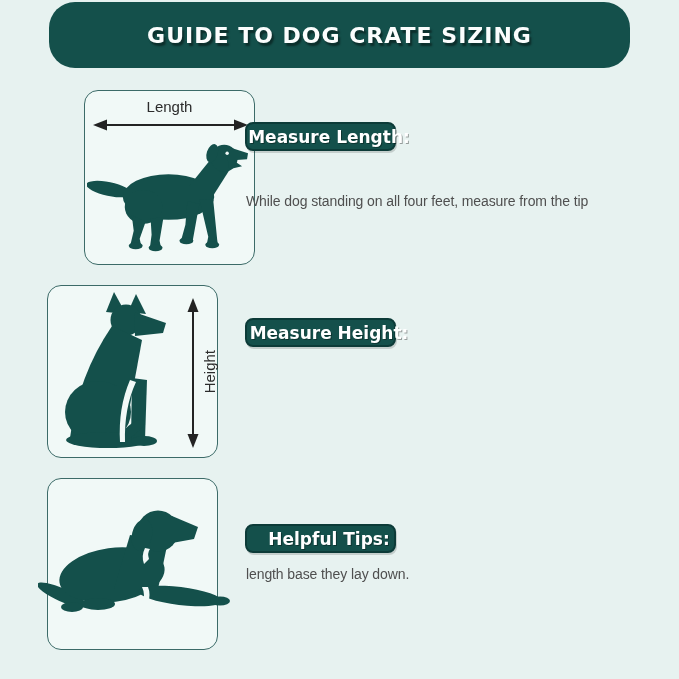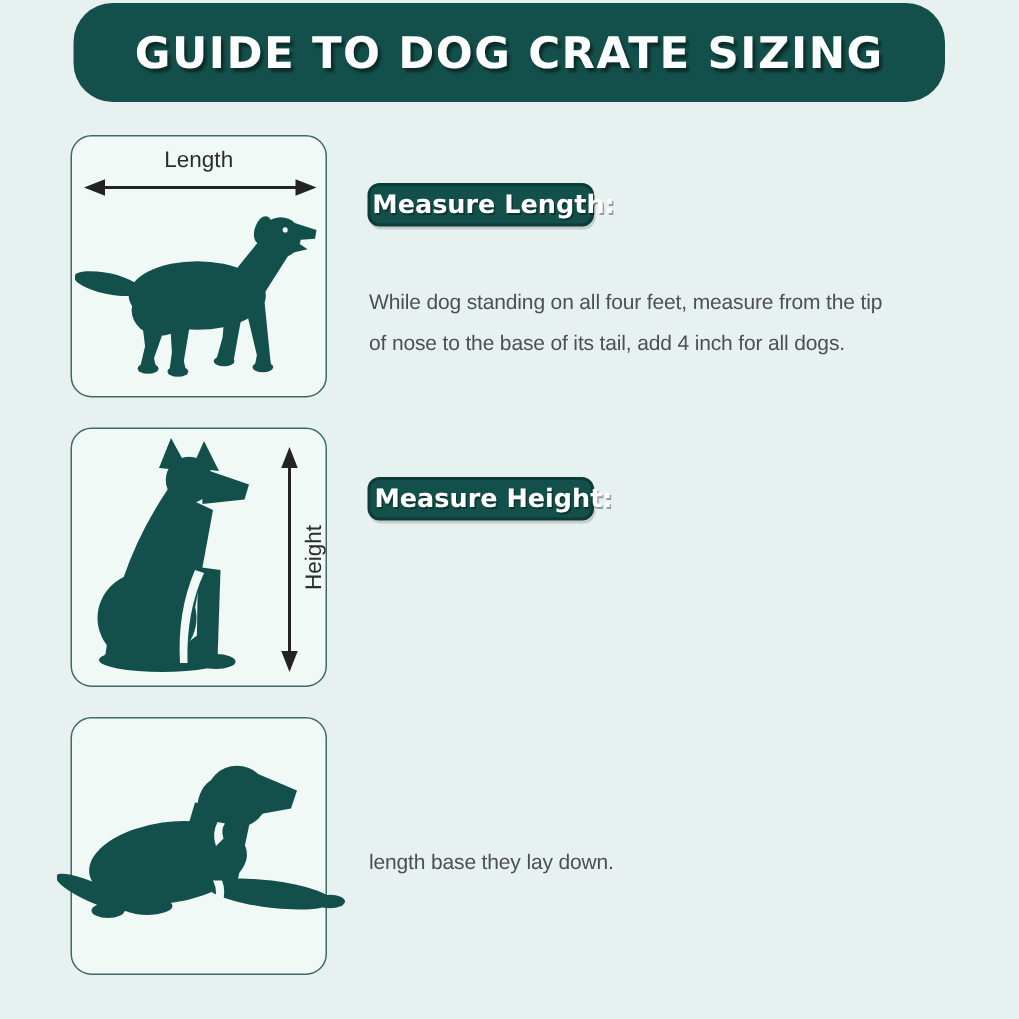--- a/index.html
+++ b/index.html
@@ -18,32 +18,32 @@
 
   
   .header{
     position:absolute;left:49px;top:2px;width:581px;height:66px;
     background:var(--teal);border-radius:26px;
     display:flex;align-items:center;justify-content:center;
   }
   .header h1{
     margin:0;color:#fbfdfd;
     font-family:"DejaVu Sans",sans-serif;font-weight:bold;
-    font-size:29px;letter-spacing:1px;white-space:nowrap;
+    font-size:22px;letter-spacing:1px;white-space:nowrap;
     text-shadow:2px 3px 2px rgba(0,0,0,0.45);
   }
 
   
   .panel{
     position:absolute;left:47px;width:171px;
     background:var(--panel-fill);
     border:1px solid var(--panel-border);
     border-radius:14px;
   }
-  .panel-1{top:90px;height:175px;}
+  .panel-1{top:90px;height:175px;margin-left:37px;}
   .panel-2{top:285px;height:173px;}
   .panel-3{top:478px;height:172px;}
 
   .measure-label-h{
     position:absolute;top:7px;left:0;width:100%;text-align:center;
     font-size:15px;color:#2c2c2c;
   }
   .arrow-h{position:absolute;top:27px;left:8px;width:155px;height:14px;}
   .arrow-v{position:absolute;top:12px;right:17px;width:14px;height:150px;}
   .arrow-h line,.arrow-v line{stroke:var(--arrow);stroke-width:2;}
@@ -124,21 +124,20 @@
         <path d="M64 80 L77 78 L73 102 L75 111 L63 111 L65 96 Z"></path>
         <ellipse cx="49" cy="107" rx="7" ry="3.5"></ellipse>
         <ellipse cx="69" cy="109" rx="7" ry="3.5"></ellipse>
       </g>
       <circle cx="141" cy="14" r="1.7" class="bg-fill"></circle>
     </svg>
   </div>
   <div class="badge badge-1">Measure Length:</div>
   <div class="body-block body-1">
     <p>While dog standing on all four feet, measure from the tip</p>
-    <p>of nose to the base of its tail, add 4 inch for all dogs.</p>
   </div>
 
   <div class="panel panel-2">
     <svg class="arrow-v" viewBox="0 0 14 150" aria-hidden="true">
       <line x1="7" y1="11" x2="7" y2="139"></line>
       <polygon points="7,0 1.5,14 12.5,14"></polygon>
       <polygon points="7,150 1.5,136 12.5,136"></polygon>
     </svg>
     <div class="vlabel">
       <span>Height</span>
@@ -174,17 +173,18 @@
         <polygon points="134,15 160,26 156,38 134,42"></polygon>
         <ellipse cx="142" cy="95" rx="42" ry="9" transform="rotate(7 142 95)"></ellipse>
         <ellipse cx="182" cy="100" rx="10" ry="4.5"></ellipse>
         <ellipse cx="60" cy="103" rx="17" ry="6"></ellipse>
         <ellipse cx="34" cy="106" rx="11" ry="5"></ellipse>
       </g>
       <path d="M107 47 Q103 55 106 63 L111 58 Q109 52 112 48 Z" class="bg-fill"></path>
       <path d="M104 86 Q108 94 104 103 L110 103 Q113 93 110 86 Z" class="bg-fill"></path>
     </svg>
   </div>
+  <div class="badge badge-3">Helpful Tips:</div>
   <div class="body-block body-3">
     <p>length base they lay down.</p>
   </div>
 
 </div>
 
 </body></html>

